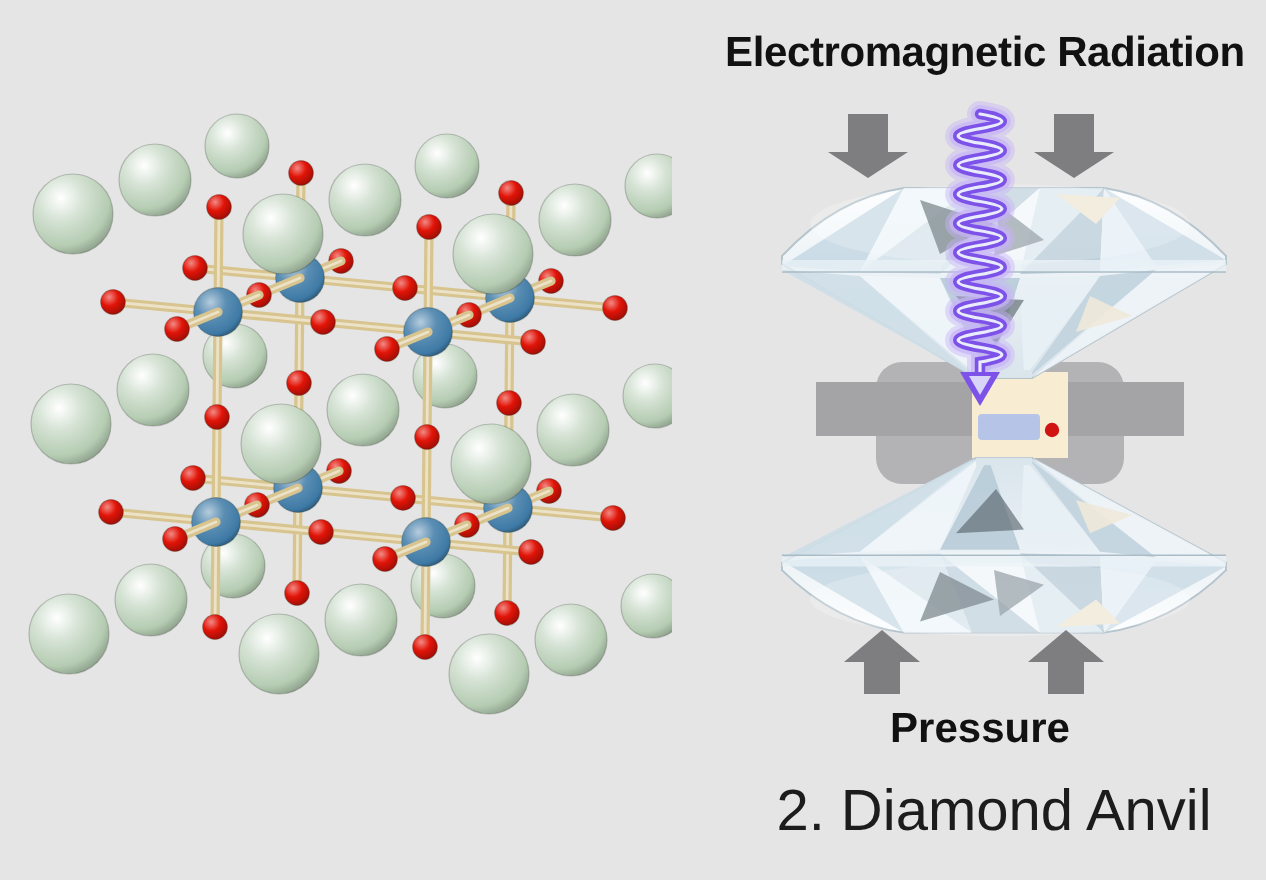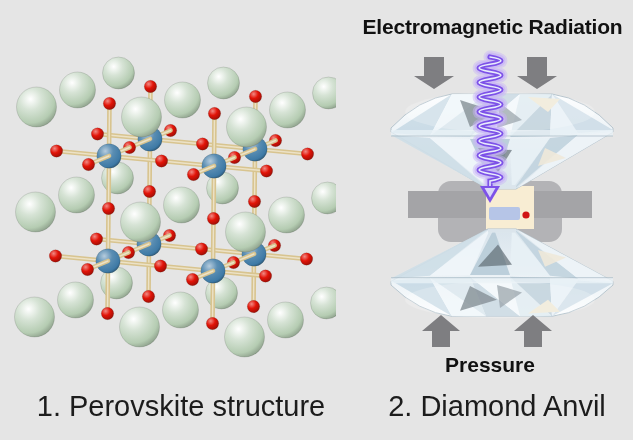--- a/index.html
+++ b/index.html
@@ -267,15 +267,14 @@
         <path d="M 490 57 Q 511.85 60.64705882352941 490 64.29411764705883 Q 468.15 67.94117647058823 490 71.58823529411765 Q 511.85 75.23529411764706 490 78.88235294117648 Q 468.15 82.52941176470587 490 86.17647058823529 Q 511.85 89.8235294117647 490 93.47058823529412 Q 468.15 97.11764705882352 490 100.76470588235294 Q 511.85 104.41176470588235 490 108.05882352941177 Q 468.15 111.70588235294117 490 115.3529411764706 Q 511.85 118.99999999999999 490 122.6470588235294 Q 468.15 126.29411764705881 490 129.94117647058823 Q 511.85 133.58823529411765 490 137.23529411764704 Q 468.15 140.8823529411765 490 144.52941176470588 Q 511.85 148.1764705882353 490 151.8235294117647 Q 468.15 155.47058823529412 490 159.1176470588235 Q 511.85 162.76470588235296 490 166.41176470588235 Q 468.15 170.05882352941177 490 173.70588235294116 Q 511.85 177.35294117647058 490 180.99999999999997 L 490 188" fill="none" stroke="#c7b3f6" stroke-width="9" opacity="0.7" stroke-linecap="round"></path>
         <path d="M 490 57 Q 511.85 60.64705882352941 490 64.29411764705883 Q 468.15 67.94117647058823 490 71.58823529411765 Q 511.85 75.23529411764706 490 78.88235294117648 Q 468.15 82.52941176470587 490 86.17647058823529 Q 511.85 89.8235294117647 490 93.47058823529412 Q 468.15 97.11764705882352 490 100.76470588235294 Q 511.85 104.41176470588235 490 108.05882352941177 Q 468.15 111.70588235294117 490 115.3529411764706 Q 511.85 118.99999999999999 490 122.6470588235294 Q 468.15 126.29411764705881 490 129.94117647058823 Q 511.85 133.58823529411765 490 137.23529411764704 Q 468.15 140.8823529411765 490 144.52941176470588 Q 511.85 148.1764705882353 490 151.8235294117647 Q 468.15 155.47058823529412 490 159.1176470588235 Q 511.85 162.76470588235296 490 166.41176470588235 Q 468.15 170.05882352941177 490 173.70588235294116 Q 511.85 177.35294117647058 490 180.99999999999997 L 490 188" fill="none" stroke="#7d52e8" stroke-width="5.2" stroke-linecap="round"></path>
         <path d="M 490 57 Q 511.85 60.64705882352941 490 64.29411764705883 Q 468.15 67.94117647058823 490 71.58823529411765 Q 511.85 75.23529411764706 490 78.88235294117648 Q 468.15 82.52941176470587 490 86.17647058823529 Q 511.85 89.8235294117647 490 93.47058823529412 Q 468.15 97.11764705882352 490 100.76470588235294 Q 511.85 104.41176470588235 490 108.05882352941177 Q 468.15 111.70588235294117 490 115.3529411764706 Q 511.85 118.99999999999999 490 122.6470588235294 Q 468.15 126.29411764705881 490 129.94117647058823 Q 511.85 133.58823529411765 490 137.23529411764704 Q 468.15 140.8823529411765 490 144.52941176470588 Q 511.85 148.1764705882353 490 151.8235294117647 Q 468.15 155.47058823529412 490 159.1176470588235 Q 511.85 162.76470588235296 490 166.41176470588235 Q 468.15 170.05882352941177 490 173.70588235294116 Q 511.85 177.35294117647058 490 180.99999999999997 L 490 188" fill="none" stroke="#e8ecfc" stroke-width="1.6" stroke-linecap="round"></path>
         <polygon points="480,186 500,186 490,203" fill="#7d52e8"></polygon>
         <polygon points="484.5,188 495.5,188 490,197.5" fill="#e8ecfc" opacity="0.85"></polygon>
       </g>
   </svg>
 
   <div class="label em-label">Electromagnetic Radiation</div>
   <div class="label pressure-label">Pressure</div>
-  <div class="cap cap-left">1. Perovskite structure</div>
   <div class="cap cap-right">2. Diamond Anvil</div>
 </div>
 
 </body></html>

